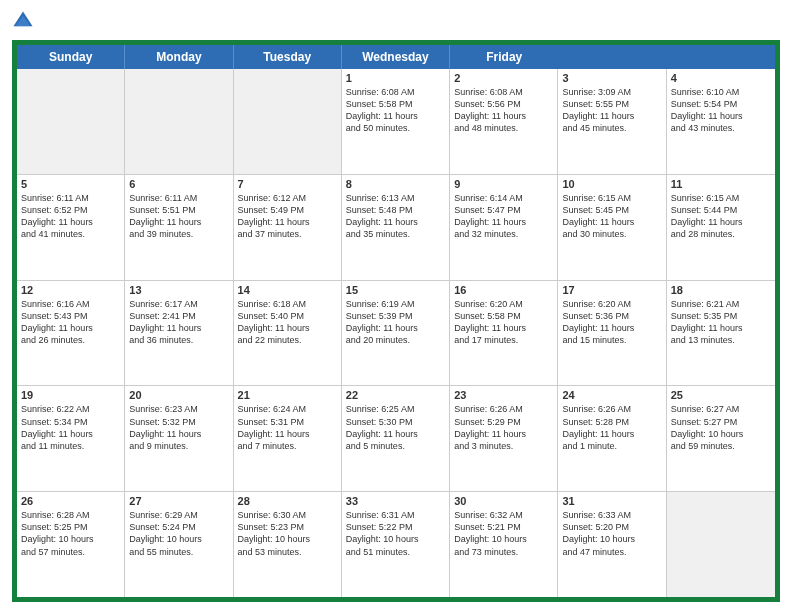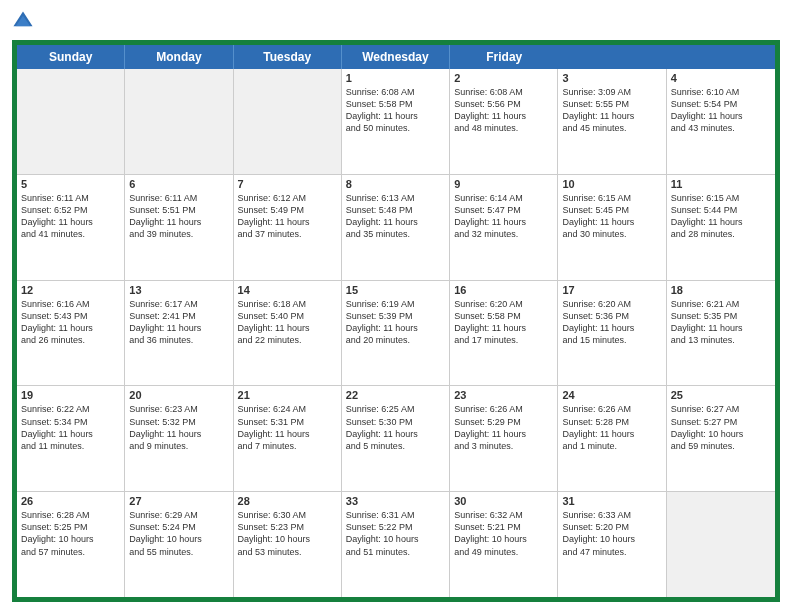--- a/index.html
+++ b/index.html
@@ -362,21 +362,21 @@
             <span class="cell-line">Sunrise: 6:31 AM</span>
             <span class="cell-line">Sunset: 5:22 PM</span>
             <span class="cell-line">Daylight: 10 hours</span>
             <span class="cell-line">and 51 minutes.</span>
           </div>
           <div class="cal-cell">
             <span class="day-num">30</span>
             <span class="cell-line">Sunrise: 6:32 AM</span>
             <span class="cell-line">Sunset: 5:21 PM</span>
             <span class="cell-line">Daylight: 10 hours</span>
-            <span class="cell-line">and 49 minutes.</span>
+            <span class="cell-line">and 73 minutes.</span>
           </div>
           <div class="cal-cell">
             <span class="day-num">31</span>
             <span class="cell-line">Sunrise: 6:33 AM</span>
             <span class="cell-line">Sunset: 5:20 PM</span>
             <span class="cell-line">Daylight: 10 hours</span>
             <span class="cell-line">and 47 minutes.</span>
           </div>
           <div class="cal-cell empty shaded"></div>
         </div>

